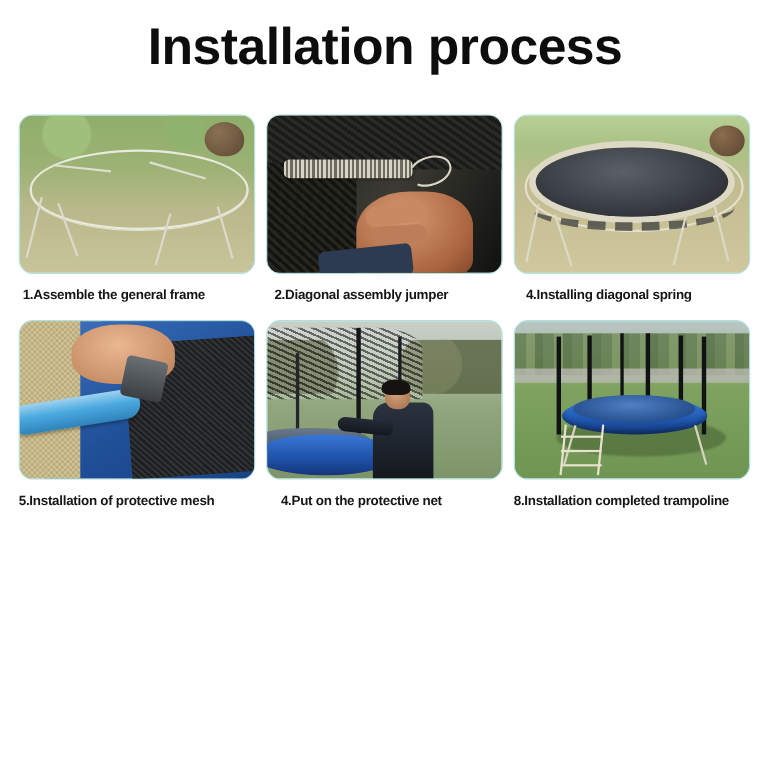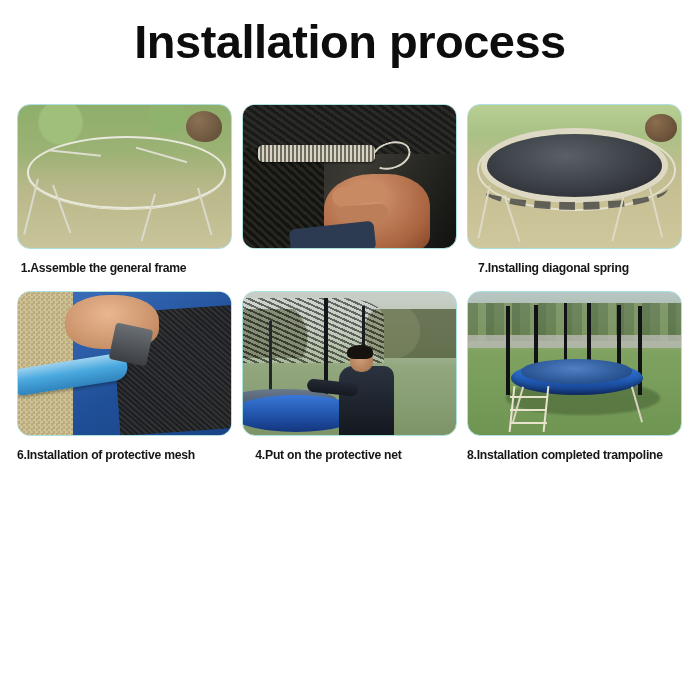--- a/index.html
+++ b/index.html
@@ -284,47 +284,48 @@
       <div class="tile s2">
         <div class="layer fabricTop"></div>
         <div class="layer fabricLeft"></div>
         <div class="layer spring"></div>
         <div class="layer hook"></div>
         <div class="layer hand"></div>
         <div class="layer finger1"></div>
         <div class="layer finger2"></div>
         <div class="layer sleeve"></div>
       </div>
+      <div class="caption">2.Diagonal assembly jumper</div>
     </div>
 
     <div class="cell">
       <div class="tile s3">
         <div class="layer rock"></div>
         <div class="layer ring"></div>
         <div class="layer mat"></div>
         <div class="layer springs"></div>
         <div class="layer leg1"></div>
         <div class="layer leg2"></div>
         <div class="layer leg3"></div>
         <div class="layer leg4"></div>
       </div>
-      <div class="caption">7.Installing diagonal spring</div>
+      <div class="caption">4.Installing diagonal spring</div>
     </div>
 
 
     <div class="cell">
       <div class="tile s5">
         <div class="layer gravelL"></div>
         <div class="layer cloth"></div>
         <div class="layer mesh"></div>
         <div class="layer foam"></div>
         <div class="layer hand"></div>
         <div class="layer clip"></div>
       </div>
-      <div class="caption">6.Installation of protective mesh</div>
+      <div class="caption">5.Installation of protective mesh</div>
     </div>
 
 
     <div class="cell">
       <div class="tile s7">
         <div class="layer trees"></div>
         <div class="layer netTop"></div>
         <div class="layer poleC"></div>
         <div class="layer poleA"></div>
         <div class="layer poleB"></div>

